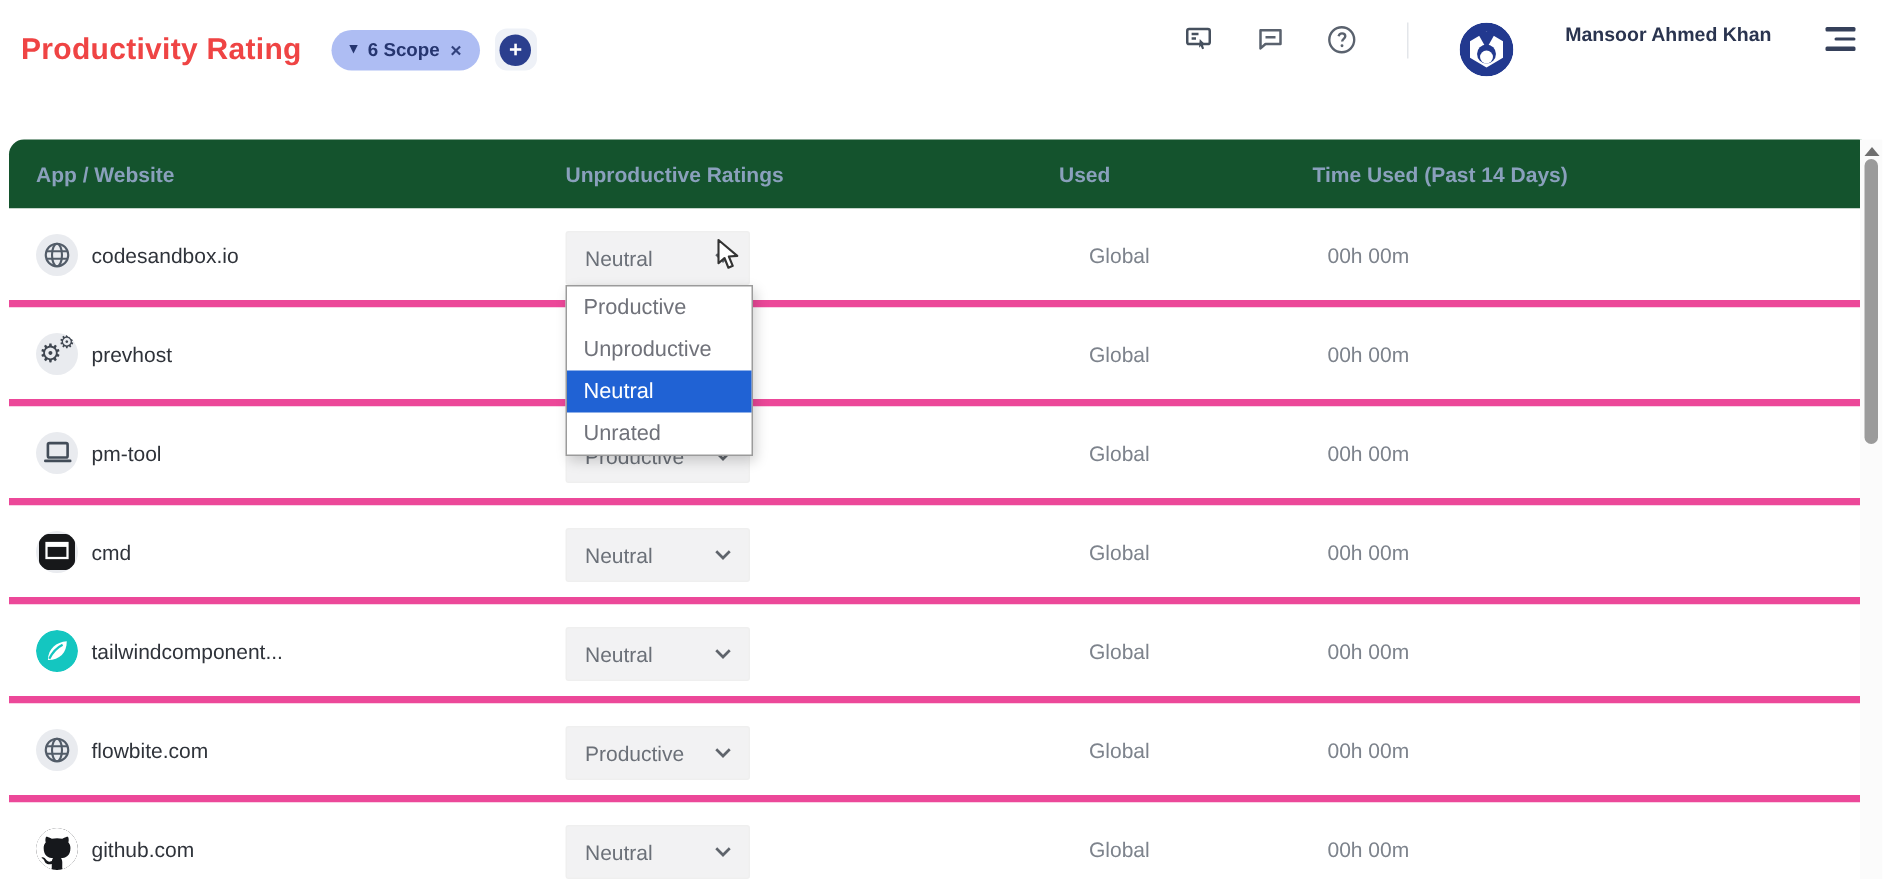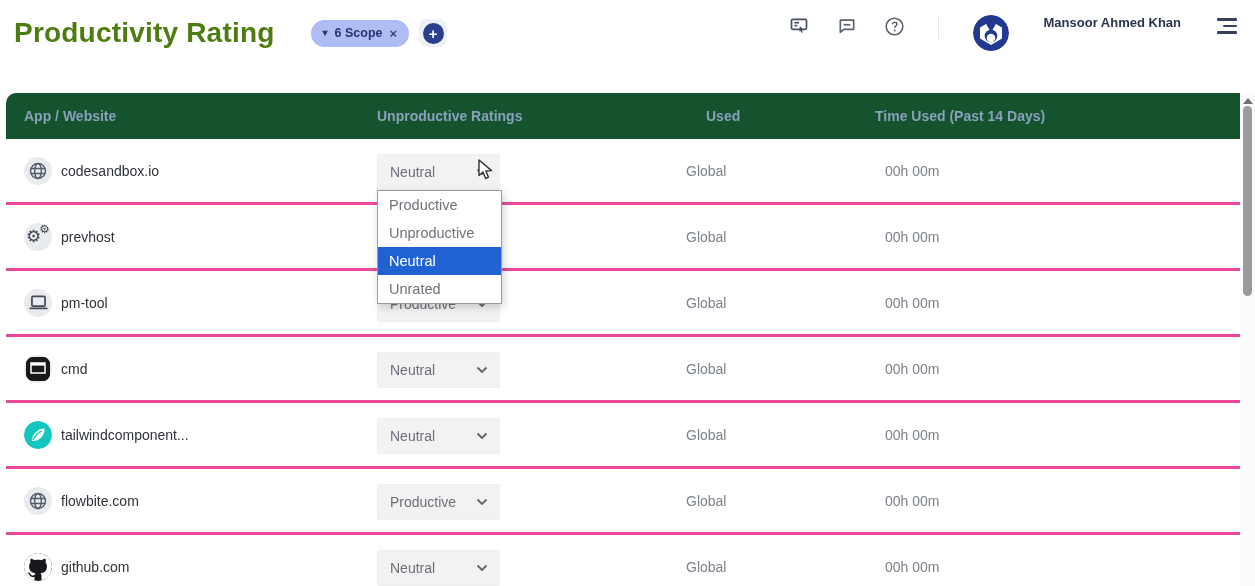--- a/index.html
+++ b/index.html
@@ -1,21 +1,21 @@
 <!DOCTYPE html>
 <html><head>
 <meta charset="utf-8">
 <style>
   * { margin:0; padding:0; box-sizing:border-box; }
   html,body { width:1255px; height:586px; overflow:hidden; background:#ffffff;
               font-family:"Liberation Sans", sans-serif; position:relative; }
 
   
   .topbar { height:66px; display:flex; align-items:center; padding:0 16px 0 14px; background:#fff; }
-  .page-title { font-size:28px; font-weight:800; color:#4d7c0f; letter-spacing:.2px; margin-right:36px; }
+  .page-title { font-size:20px; font-weight:800; color:#ef4444; letter-spacing:.2px; margin-right:20px; }
   .scope-chip { display:inline-flex; align-items:center; gap:7px; background:#aebdf3; color:#25356f;
                 border-radius:14px; padding:6px 12px; font-size:12.5px; font-weight:600; cursor:pointer; }
   .scope-chip .caret { font-size:10px; line-height:1; color:#25356f; }
   .scope-chip .chip-x { font-size:13px; font-weight:700; color:#32427d; cursor:pointer; }
   .add-btn { margin-left:10px; width:28px; height:28px; border-radius:8px; background:#eef1f7;
              display:flex; align-items:center; justify-content:center; border:none; cursor:pointer; }
   .add-btn .plus-circle { width:21px; height:21px; border-radius:50%; background:#2b3f8e; color:#fff;
              font-size:15px; font-weight:700; display:flex; align-items:center; justify-content:center; line-height:1; }
   .topbar-right { margin-left:auto; display:flex; align-items:flex-start; gap:26px; }
   .icon-btn { width:22px; height:22px; display:flex; align-items:center; justify-content:center;
@@ -31,32 +31,32 @@
 
   
   .table-card { position:absolute; left:6px; right:6px; top:93px; bottom:0; }
   .t-header { height:46px; background:#14532d; border-radius:10px 10px 0 0; position:relative; }
   .t-header .th { position:absolute; top:50%; transform:translateY(-50%); font-size:14px; font-weight:600; color:#8aa0bc; }
   .th-app    { left:18px; }
   .th-rating { left:371px; }
   .th-scope  { left:700px; }
   .th-time   { left:869px; }
 
-  .t-row { height:66px; position:relative; border-bottom:3px solid #ec4899; background:#fff; }
+  .t-row { height:66px; position:relative; border-bottom:5px solid #ec4899; background:#fff; }
   .row-app { position:absolute; left:18px; top:0; height:100%; display:flex; align-items:center; gap:9px; }
   .row-icon { width:28px; height:28px; border-radius:50%; background:#e9ebef;
               display:flex; align-items:center; justify-content:center; flex:0 0 auto; overflow:hidden; }
   .app-name { font-size:14px; color:#2f333a; font-weight:500; }
   .rating-select { position:absolute; left:371px; top:15px; width:123px; height:36px; background:#f2f2f3;
                    border:1px solid #efefef; border-radius:2px; display:flex; align-items:center;
                    padding:0 12px; cursor:pointer; }
   .select-label { font-size:14px; color:#6b7078; }
   .select-chevron { position:absolute; right:11px; top:50%; transform:translateY(-50%); color:#5f646b; display:flex; }
   .scope-text, .time-text { position:absolute; top:50%; transform:translateY(-50%); font-size:14px; color:#7d838c; }
-  .scope-text { left:680px; }
+  .scope-text { left:720px; }
   .time-text  { left:879px; }
 
   
   .rating-menu { position:absolute; left:377px; top:190px; width:125px; background:#fff;
                  border:1px solid #9b9b9b; box-shadow:2px 3px 8px rgba(0,0,0,.18); list-style:none; z-index:30; }
   .rating-menu li { height:28px; display:flex; align-items:center; padding:0 11px; font-size:14.5px;
                     color:#70727a; cursor:pointer; }
   .rating-menu li.selected { background:#2062d4; color:#ffffff; }
 
   

